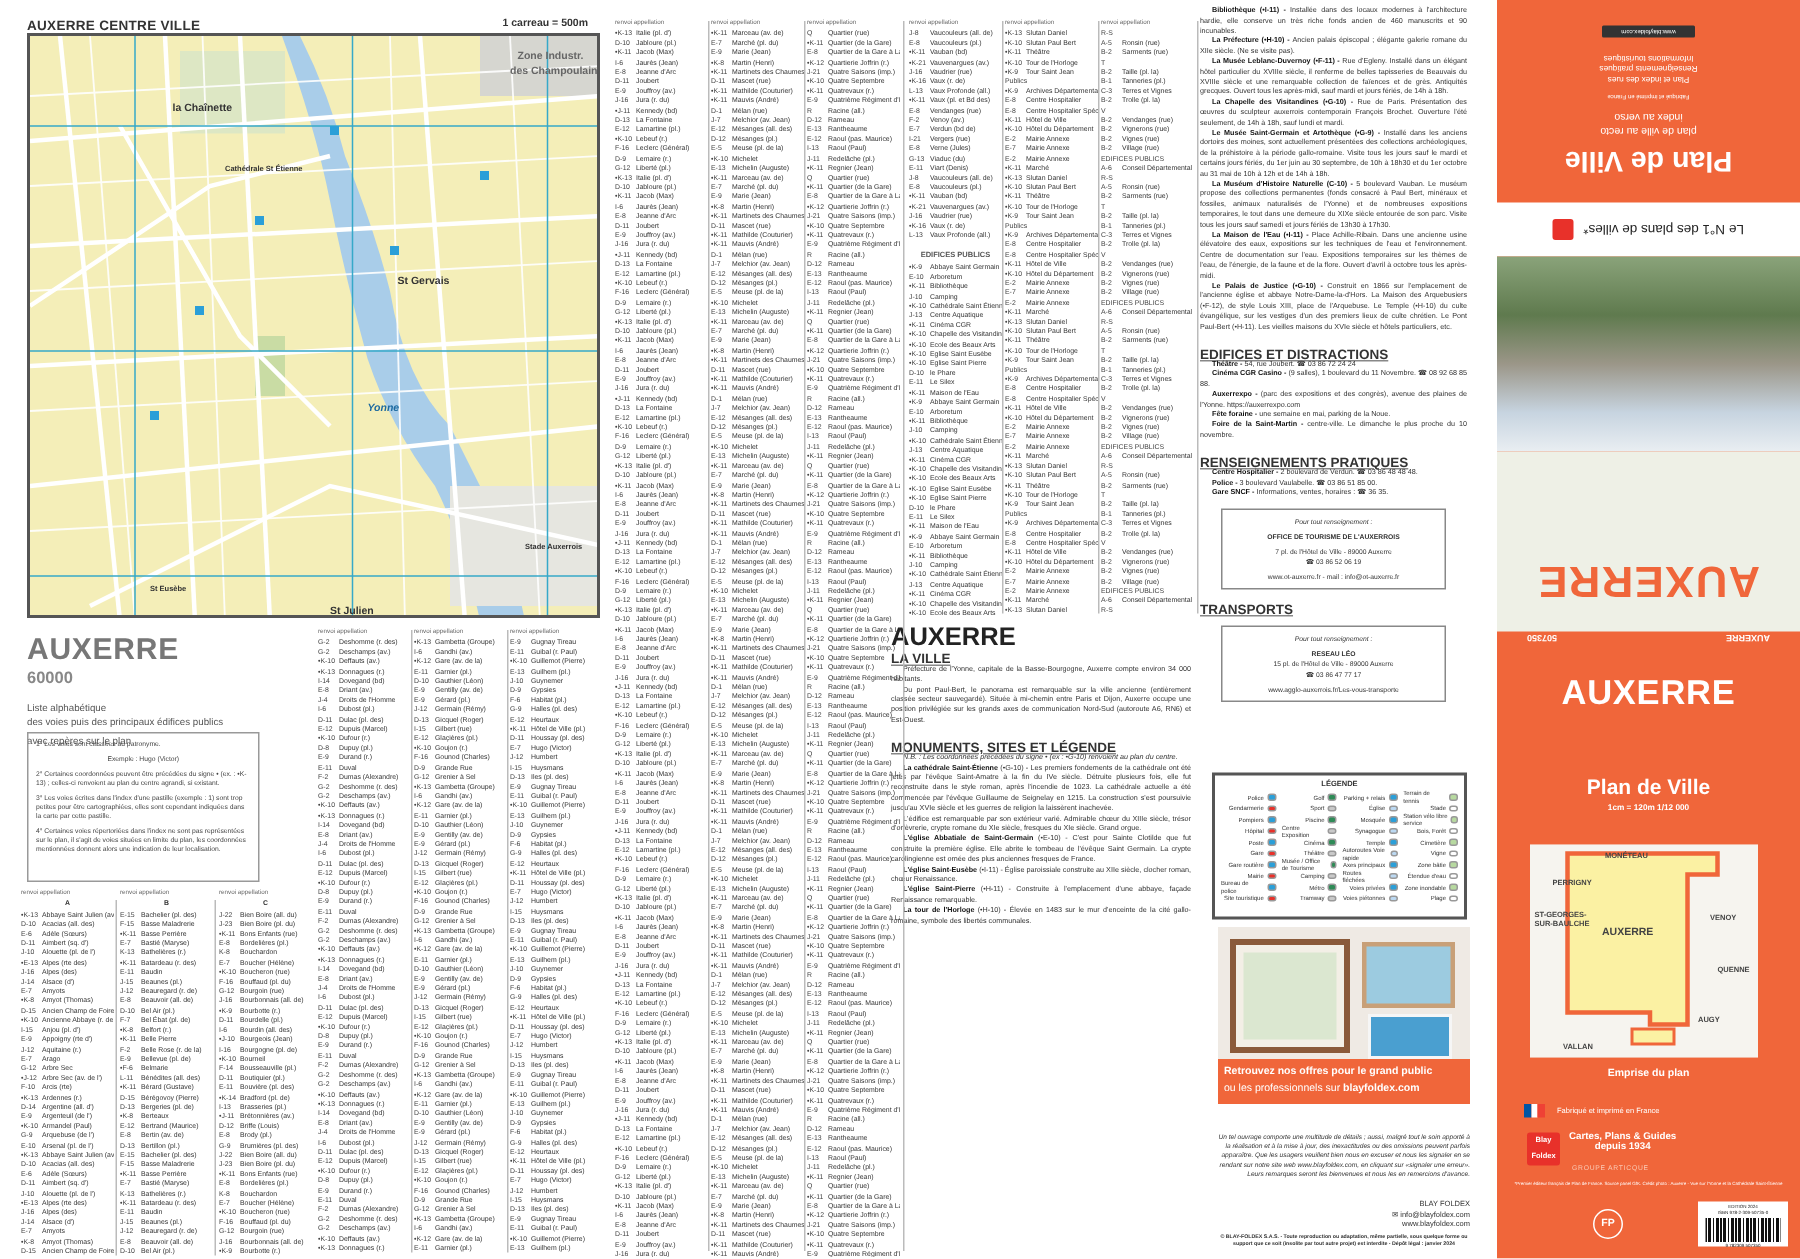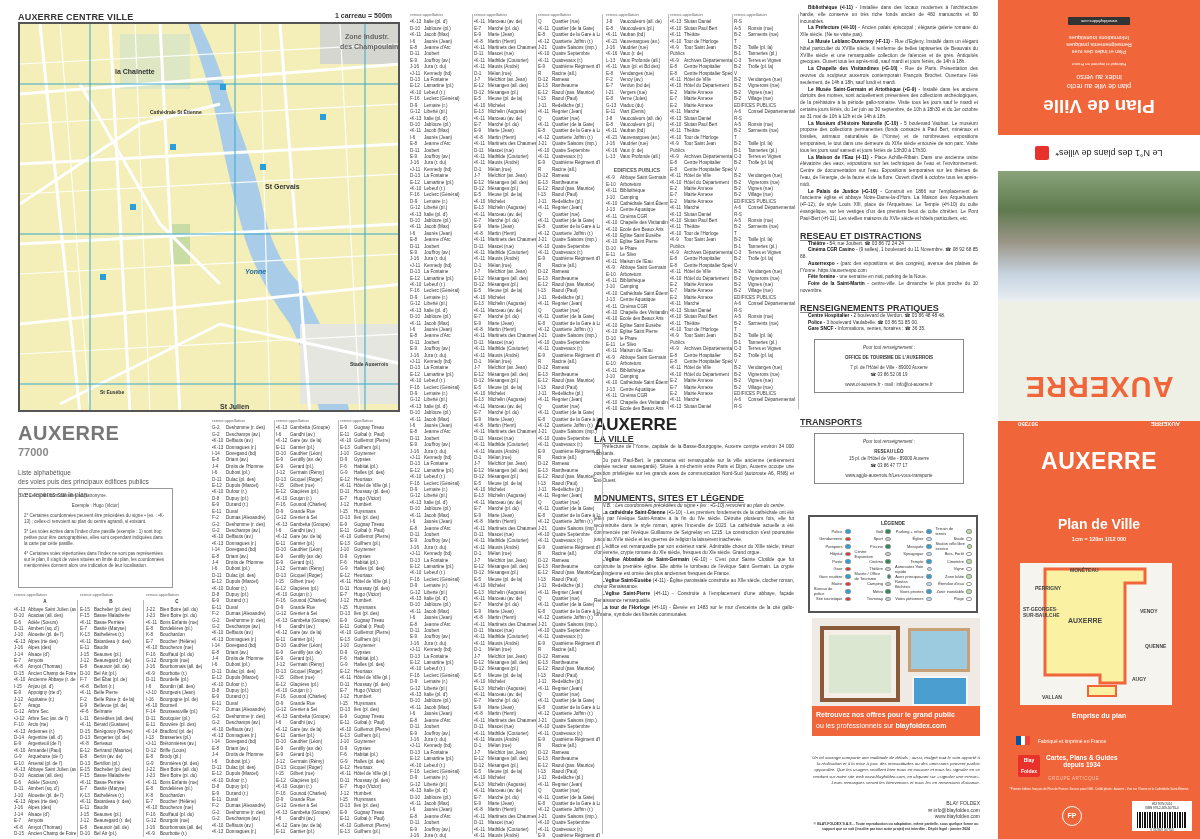--- a/index.html
+++ b/index.html
@@ -127,21 +127,21 @@
       <text x="330" y="342" font-size="5">Stade Auxerrois</text>
       <text x="130" y="90" font-size="5">Cathédrale St Étienne</text>
       <text x="225" y="250" fill="#1d6aa0" font-style="italic">Yonne</text>
       <text x="80" y="370" font-size="5">St Eusèbe</text>
     </g>
   </svg>
 </div>
 
 <div class="abs index-head">
   <div class="idx-city">AUXERRE</div>
-  <div class="idx-zip">77000</div>
+  <div class="idx-zip">60000</div>
   <div class="idx-sub">
     <div>Liste alphabétique</div>
     <div>des voies puis des principaux édifices publics</div>
   </div>
   <div class="idx-sub2">avec repères sur le plan</div>
 </div>
 <div class="abs notebox">
   <p>1° Les voies sont classées au patronyme.</p>
   <p style="text-align:center">Exemple : Hugo (Victor)</p>
   <p>2° Certaines coordonnées peuvent être précédées du signe • (ex. : •K-13) ; celles-ci renvoient au plan du centre agrandi, si existant.</p>
@@ -176,42 +176,42 @@
   <div id="musees-list">
       <p class="guide-p" style="text-indent: 8px;"><b>Bibliothèque (•I-11) - </b><span>Installée dans des locaux modernes à l'architecture hardie, elle conserve un très riche fonds ancien de 460 manuscrits et 90 incunables.</span></p>
       <p class="guide-p" style="text-indent: 8px;"><b>La Préfecture (•H-10) - </b><span>Ancien palais épiscopal ; élégante galerie romane du XIIe siècle. (Ne se visite pas).</span></p>
       <p class="guide-p" style="text-indent: 8px;"><b>La Musée Leblanc-Duvernoy (•F-11) - </b><span>Rue d'Egleny. Installé dans un élégant hôtel particulier du XVIIIe siècle, il renferme de belles tapisseries de Beauvais du XVIIIe siècle et une remarquable collection de faïences et de grès. Antiquités grecques. Ouvert tous les après-midi, sauf mardi et jours fériés, de 14h à 18h.</span></p>
       <p class="guide-p" style="text-indent: 8px;"><b>La Chapelle des Visitandines (•G-10) - </b><span>Rue de Paris. Présentation des œuvres du sculpteur auxerrois contemporain François Brochet. Ouverture l'été seulement, de 14h à 18h, sauf lundi et mardi.</span></p>
       <p class="guide-p" style="text-indent: 8px;"><b>Le Musée Saint-Germain et Artothèque (•G-9) - </b><span>Installé dans les anciens dortoirs des moines, sont actuellement présentées des collections archéologiques, de la préhistoire à la période gallo-romaine. Visite tous les jours sauf le mardi et certains jours fériés, du 1er juin au 30 septembre, de 10h à 18h30 et du 1er octobre au 31 mai de 10h à 12h et de 14h à 18h.</span></p>
       <p class="guide-p" style="text-indent: 8px;"><b>La Muséum d'Histoire Naturelle (C-10) - </b><span>5 boulevard Vauban. Le muséum propose des collections permanentes (fonds consacré à Paul Bert, minéraux et fossiles, animaux naturalisés de l'Yonne) et de nombreuses expositions temporaires, le tout dans une demeure du XIXe siècle entourée de son parc. Visite tous les jours sauf samedi et jours fériés de 13h30 à 17h30.</span></p>
       <p class="guide-p" style="text-indent: 8px;"><b>La Maison de l'Eau (•I-11) - </b><span>Place Achille-Ribain. Dans une ancienne usine élévatoire des eaux, expositions sur les techniques de l'eau et l'environnement. Centre de documentation sur l'eau. Expositions temporaires sur les thèmes de l'eau, de l'énergie, de la faune et de la flore. Ouvert d'avril à octobre tous les après-midi.</span></p>
       <p class="guide-p" style="text-indent: 8px;"><b>Le Palais de Justice (•G-10) - </b><span>Construit en 1866 sur l'emplacement de l'ancienne église et abbaye Notre-Dame-la-d'Hors. La Maison des Arquebusiers (•F-12), de style Louis XIII, place de l'Arquebuse. Le Temple (•H-10) du culte évangélique, sur les vestiges d'un des premiers lieux de culte chrétien. Le Pont Paul-Bert (•H-11). Les vieilles maisons du XVIe siècle et hôtels particuliers, etc.</span></p>
     </div>
-  <div class="guide-h" style="margin-top:8px">RESEAU ET DISTRACTIONS</div>
+  <div class="guide-h" style="margin-top:8px">EDIFICES ET DISTRACTIONS</div>
   <div id="loisirs-list">
       <p class="guide-p" style="text-indent: 8px;"><b>Théâtre - </b><span>54, rue Joubert. ☎ 03 86 72 24 24</span></p>
       <p class="guide-p" style="text-indent: 8px;"><b>Cinéma CGR Casino - </b><span>(9 salles), 1 boulevard du 11 Novembre. ☎ 08 92 68 85 88.</span></p>
       <p class="guide-p" style="text-indent: 8px;"><b>Auxerrexpo - </b><span>(parc des expositions et des congrès), avenue des plaines de l'Yonne. https://auxerrexpo.com</span></p>
       <p class="guide-p" style="text-indent: 8px;"><b>Fête foraine - </b><span>une semaine en mai, parking de la Noue.</span></p>
       <p class="guide-p" style="text-indent: 8px;"><b>Foire de la Saint-Martin - </b><span>centre-ville. Le dimanche le plus proche du 10 novembre.</span></p>
     </div>
   <div class="guide-h" style="margin-top:8px">RENSEIGNEMENTS PRATIQUES</div>
   <div id="rens-list">
       <p class="guide-p" style="text-indent: 8px;"><b>Centre Hospitalier - </b><span>2 boulevard de Verdun. ☎ 03 86 48 48 48.</span></p>
       <p class="guide-p" style="text-indent: 8px;"><b>Police - </b><span>3 boulevard Vaulabelle. ☎ 03 86 51 85 00.</span></p>
       <p class="guide-p" style="text-indent: 8px;"><b>Gare SNCF - </b><span>Informations, ventes, horaires : ☎ 36 35.</span></p>
     </div>
   <div class="info-box" style="margin:6px 14px 0">
     <div style="font-style:italic">Pour tout renseignement :</div>
     <div style="font-weight:bold;margin-top:3px">OFFICE DE TOURISME DE L'AUXERROIS</div>
     <div style="margin-top:3px">7 pl. de l'Hôtel de Ville - 89000 Auxerre</div>
     <div>☎ 03 86 52 06 19</div>
     <div style="margin-top:3px">www.ot-auxerre.fr - mail : info@ot-auxerre.fr</div>
   </div>
-  <div class="guide-h" style="margin-top:24px">TRANSPORTS</div>
+  <div class="guide-h" style="margin-top:8px">TRANSPORTS</div>
   <div class="info-box" style="margin:6px 14px 0">
     <div style="font-style:italic">Pour tout renseignement :</div>
     <div style="font-weight:bold;margin-top:3px">RESEAU LÉO</div>
     <div>15 pl. de l'Hôtel de Ville - 89000 Auxerre</div>
     <div>☎ 03 86 47 77 17</div>
     <div style="margin-top:3px">www.agglo-auxerrois.fr/Les-vous-transporte</div>
   </div>
 </div>
 
 <div class="abs legend">

